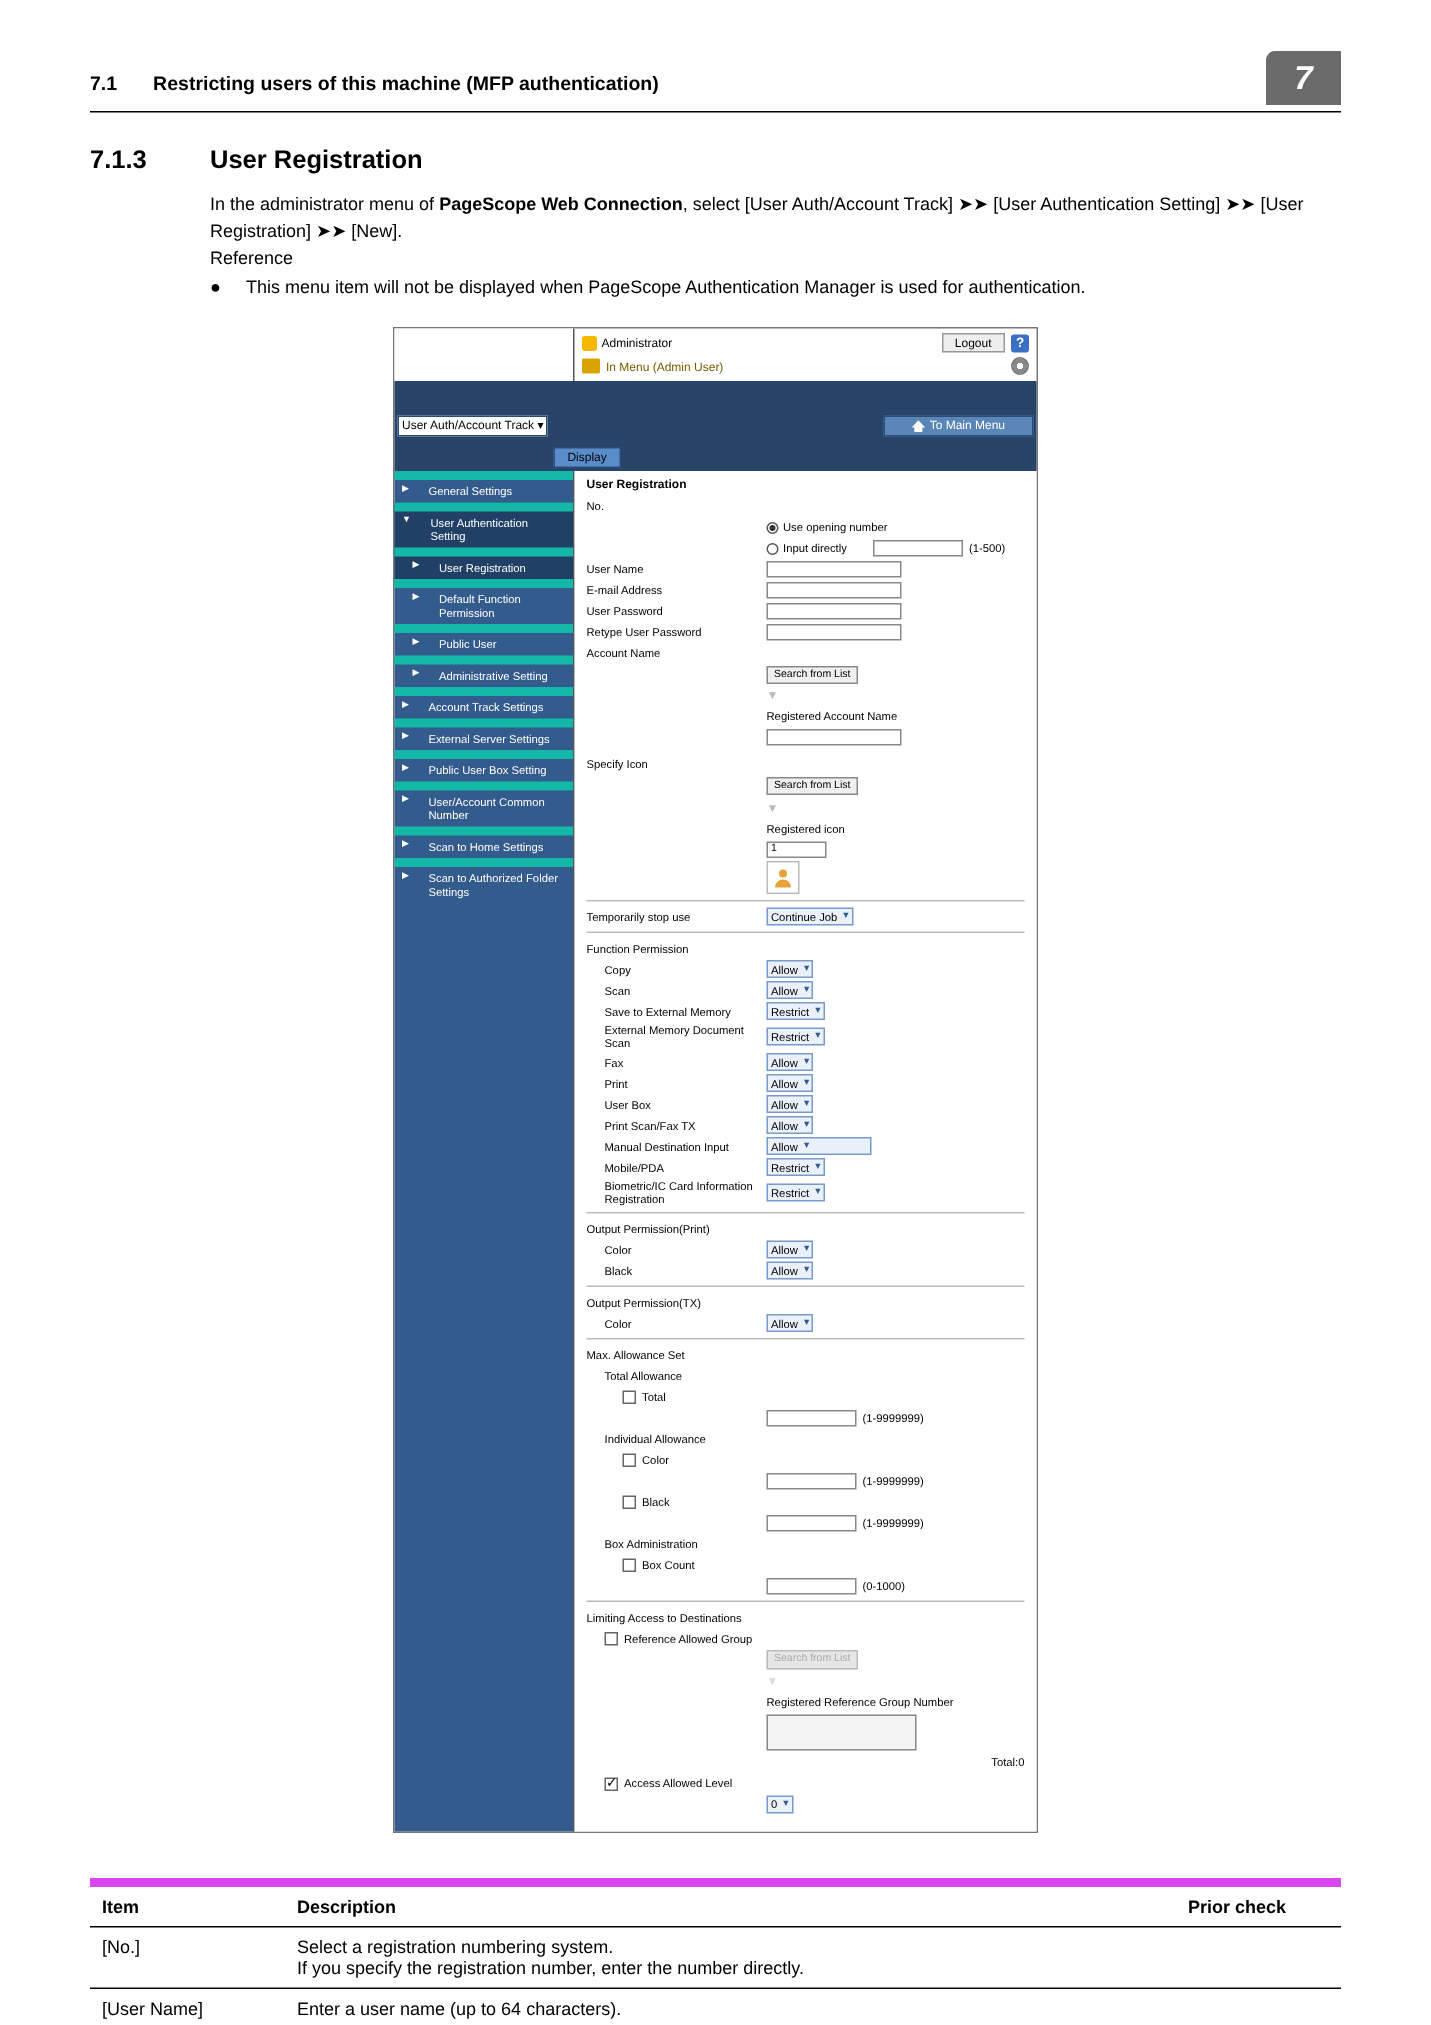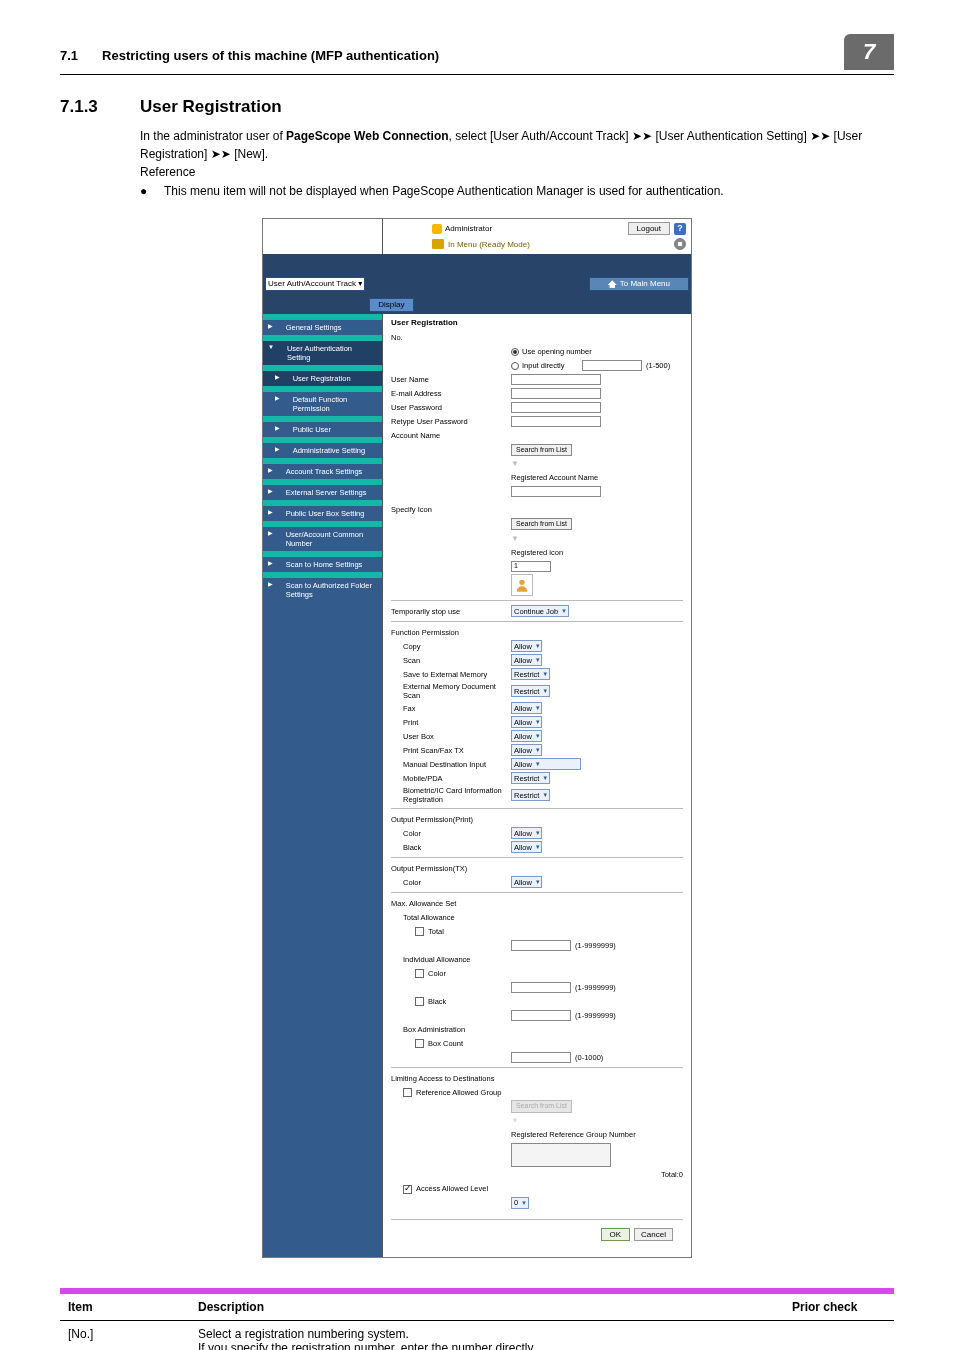--- a/index.html
+++ b/index.html
@@ -19,21 +19,21 @@
   .h-txt { font-size: 17px; font-weight: bold; }
   .body-text { font-size: 12px; line-height: 1.5; margin-left: 80px; }
   .body-text .b { font-weight: bold; }
   .ref { font-size: 12px; margin-left: 80px; margin-top: 2px; margin-bottom: 4px; }
   .bullet-row { display: flex; font-size: 12px; margin-left: 80px; line-height: 1.4; }
   .bullet-dot { width: 24px; flex-shrink: 0; }
   .arrow { font-family: "DejaVu Sans", Arial, sans-serif; }
 
   
   .shot-wrap { margin: 18px auto 30px auto; width: 430px; border: 1px solid #777; font-size: 8px; line-height: 1.2; }
-  .shot-top { display: flex; align-items: stretch; gap: 44px; }
+  .shot-top { display: flex; align-items: stretch; }
   .shot-left-blank { width: 120px; background: #fff; border-right: 1px solid #555; }
   .shot-top-right { flex: 1; }
   .shot-top-line1 { display: flex; align-items: center; justify-content: space-between; padding: 3px 5px; }
   .admin-label { display: flex; align-items: center; gap: 3px; font-size: 8px; }
   .admin-ico { width: 10px; height: 10px; background: #f5b800; border-radius: 2px; }
   .logout-btn { background: #eee; border: 1px solid #999; padding: 1px 8px; font-size: 8px; }
   .q-ico { width: 12px; height: 12px; background: #3a6fc4; color: #fff; display: flex; align-items: center; justify-content: center; font-size: 9px; font-weight: bold; border-radius: 2px; }
   .status-row { display: flex; align-items: center; padding: 3px 5px; gap: 4px; }
   .printer-ico { width: 14px; height: 12px; background: #555; border-radius: 2px; }
   .menu-row { display: flex; align-items: center; justify-content: space-between; padding: 0 5px 4px 5px; }
@@ -93,21 +93,21 @@
     <span class="hdr-title">Restricting users of this machine (MFP authentication)</span>
     <span class="hdr-badge">7</span>
   </div>
 
   <div class="h-713">
     <span class="h-num">7.1.3</span>
     <span class="h-txt">User Registration</span>
   </div>
 
   <div class="body-text">
-    <span>In the administrator user of </span><span class="b">PageScope Web Connection</span><span>, select [User Auth/Account Track] </span><span class="arrow">➤➤</span><span> [User Authentication Setting] </span><span class="arrow">➤➤</span><span> [User Registration] </span><span class="arrow">➤➤</span><span> [New].</span>
+    <span>In the administrator menu of </span><span class="b">PageScope Web Connection</span><span>, select [User Auth/Account Track] </span><span class="arrow">➤➤</span><span> [User Authentication Setting] </span><span class="arrow">➤➤</span><span> [User Registration] </span><span class="arrow">➤➤</span><span> [New].</span>
   </div>
 
   <div class="ref">Reference</div>
   <div class="bullet-row">
     <span class="bullet-dot">●</span>
     <span><span>This menu item will not be displayed when </span><span class="b">PageScope Authentication Manager</span><span> is used for authentication.</span></span>
   </div>
 
   <div class="shot-wrap">
     <div class="shot-top">
@@ -119,21 +119,21 @@
               <span>Administrator</span>
             </span>
           <span style="display:flex; gap:4px; align-items:center;">
             <span class="logout-btn">Logout</span>
             <span class="q-ico">?</span>
           </span>
         </div>
         <div class="menu-row">
           <span class="menu-left">
             <span class="folder-ico"></span>
-            <span class="menu-txt">In Menu (Ready Mode)</span>
+            <span class="menu-txt">In Menu (Admin User)</span>
           </span>
           <span class="gear-ico"></span>
         </div>
       </div>
     </div>
     <div class="drop-row">
       <span class="drop-sel"><span>User Auth/Account Track</span> ▾</span>
       <span class="disp-btn">Display</span>
       <span class="drop-spacer"></span>
       <span class="tomain-btn">
@@ -420,24 +420,20 @@
             <span style="flex:1;"></span>
             <span class="small">Total:0</span>
           </div>
         <div class="row">
             <span class="lab" style="padding-left:12px;"><span class="chk on"></span><span class="small">Access Allowed Level</span></span>
           </div>
         <div class="row">
             <span class="lab"></span>
             <span class="sel">0</span>
           </div>
-        <div class="ok-row">
-          <span class="ok-btn">OK</span>
-          <span class="cancel-btn">Cancel</span>
-        </div>
       </div>
     </div>
   </div>
 
   <table class="desc">
     <thead>
       <tr>
         <th class="col1">Item</th>
         <th>Description</th>
         <th class="col3">Prior check</th>

